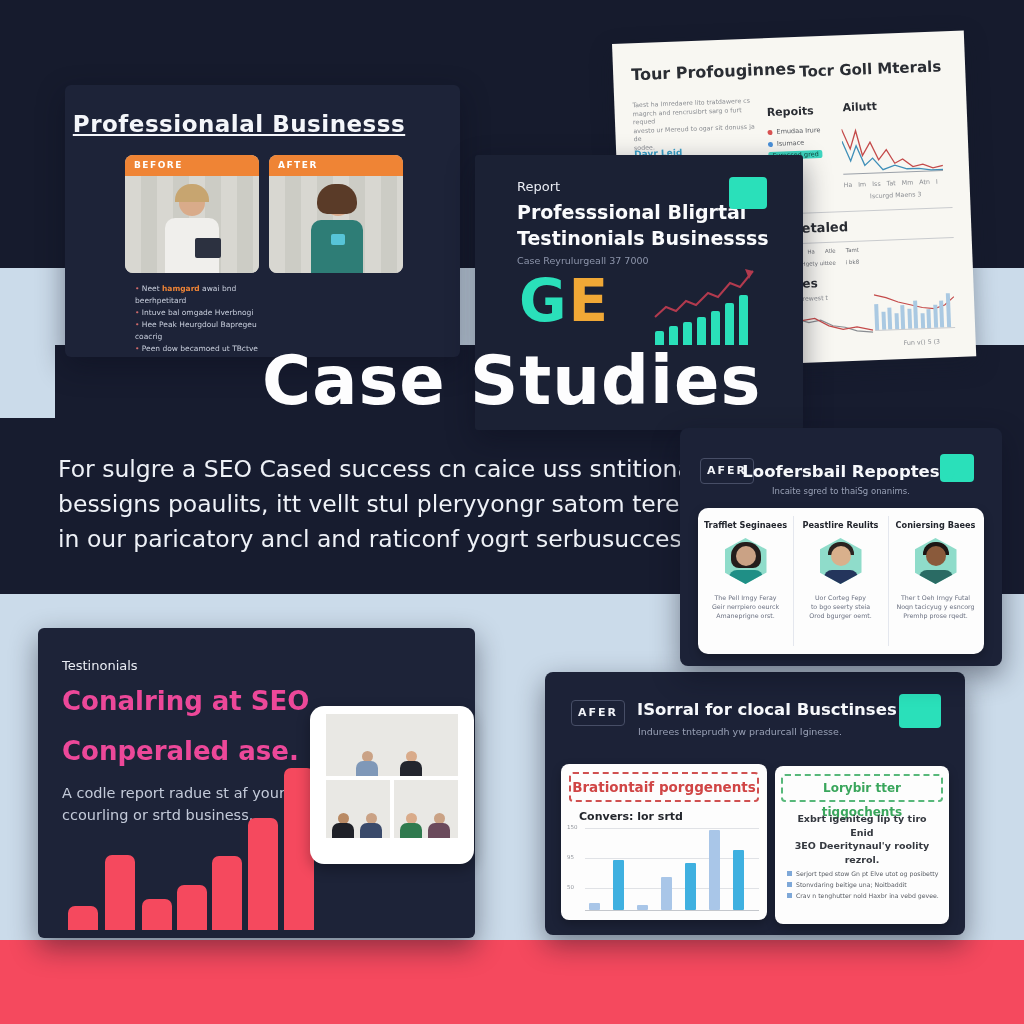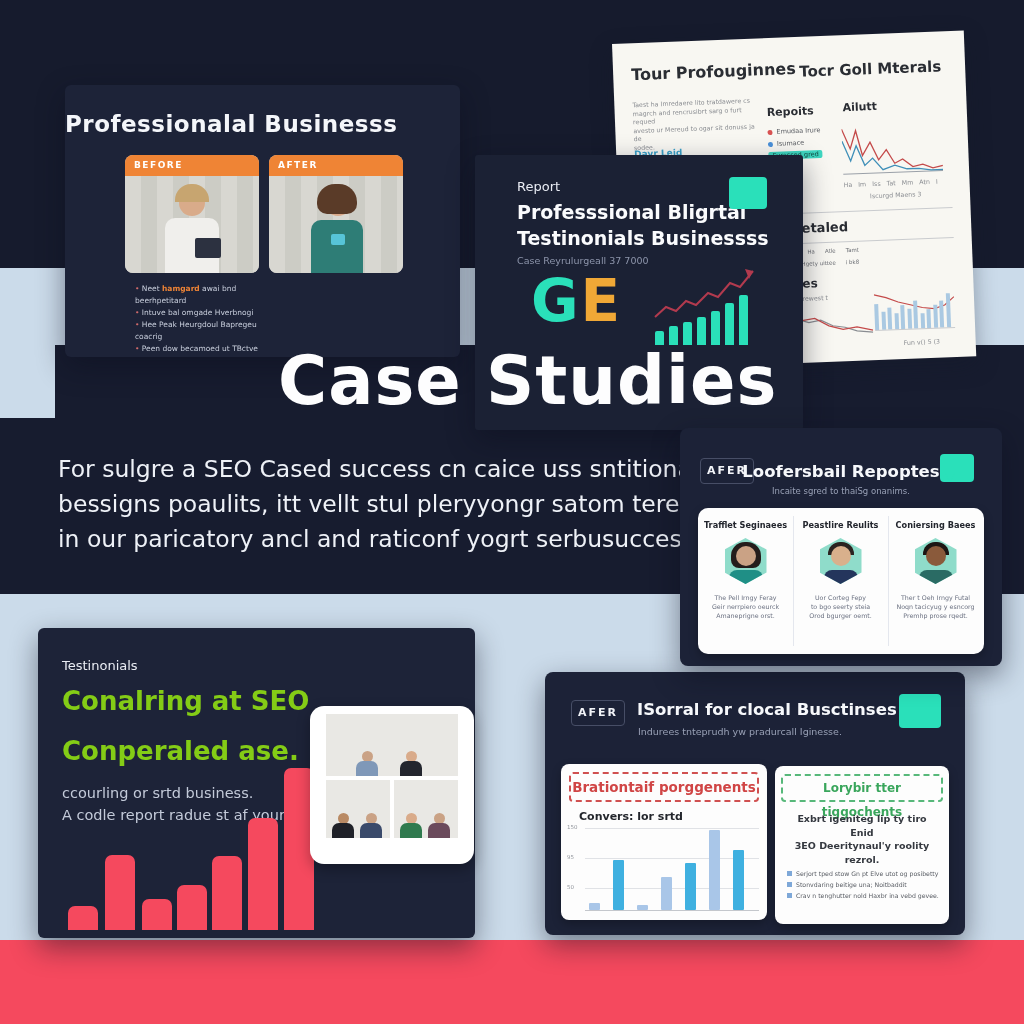--- a/index.html
+++ b/index.html
@@ -11,21 +11,21 @@
   .band-mid-up{left:55px;top:345px;width:969px;height:75px;background:#171c2f;}
   .band-mid{left:0;top:418px;width:1024px;height:176px;background:#171c2f;}
   .band-pink{left:0;top:940px;width:1024px;height:84px;background:#f5495e;}
   
   .dcard{background:#1d2338;border-radius:6px;box-shadow:0 10px 28px rgba(10,14,28,.45);}
   
   .bubble{background:#2ae0ba;border-radius:4px;}
   .bubble::after{content:"";position:absolute;left:5px;bottom:-9px;width:0;height:0;
     border:9px solid transparent;border-top-color:#2ae0ba;border-left-width:5px;border-right-width:5px;}
   
-  .tl-title{width:348px;color:#f4f6fa;font-size:23px;font-weight:bold;letter-spacing:.5px;}
+  .tl-title{width:348px;text-align:center;color:#f4f6fa;font-size:23px;font-weight:bold;letter-spacing:.5px;text-decoration:underline;}
   .panel{width:134px;height:118px;border-radius:8px;overflow:hidden;background:#cfcec8;}
   .panel-head{height:21px;background:#ef8435;color:#fff;font-size:9px;font-weight:bold;
     letter-spacing:1.5px;line-height:21px;padding-left:9px;}
   .photo{position:relative;height:97px;background:
     repeating-linear-gradient(90deg,#d8d7d1 0 16px,#ccccc5 16px 32px);}
   .head{position:absolute;border-radius:50%;}
   .torso{position:absolute;border-radius:10px 10px 0 0;}
   .bullet-col{line-height:12px;font-size:7.5px;color:#c9cfdd;}
   .bullet-col div::before{content:"• ";color:#d06a6a;}
   .hl{color:#ef8435;font-weight:bold;}
@@ -66,21 +66,21 @@
   .col3 .ch{font-size:8.2px;font-weight:bold;color:#23262e;margin-top:12px;}
   .hex{width:42px;height:46px;margin:8px auto 0;position:relative;
     clip-path:polygon(50% 0,100% 25%,100% 75%,50% 100%,0 75%,0 25%);background:#8fdcca;overflow:hidden;}
   .hex .hd{position:absolute;left:11px;top:8px;width:20px;height:20px;border-radius:50%;}
   .hex .hair{position:absolute;left:8px;top:4px;width:26px;height:13px;border-radius:12px 12px 0 0;}
   .hex .sh{position:absolute;left:4px;bottom:0;width:34px;height:14px;border-radius:8px 8px 0 0;}
   .col-cap{font-size:6.3px;color:#6a7080;line-height:9px;margin-top:9px;}
   .vdiv{position:absolute;top:8px;bottom:8px;width:1px;background:#e4e7ee;}
   
   .t-label{color:#e9ecf3;font-size:13px;}
-  .t-head{color:#84cc16;font-size:26px;font-weight:bold;}
+  .t-head{color:#ec4899;font-size:26px;font-weight:bold;}
   .t-body{color:#c3cad9;font-size:14.5px;line-height:22px;}
   .pbar{position:absolute;bottom:8px;width:30px;background:#f5495e;border-radius:7px 7px 0 0;}
   .collage{background:#fff;border-radius:14px;padding:8px;box-shadow:0 5px 14px rgba(0,0,0,.3);}
   .snap{background:#e9e8e4;position:relative;overflow:hidden;}
   .fig{position:absolute;bottom:0;width:26px;}
   .fig .fh{width:11px;height:11px;border-radius:50%;margin:0 auto;}
   .fig .fb{width:22px;height:15px;border-radius:7px 7px 0 0;margin:-1px auto 0;}
   
   .dash-red{border:2px dashed #d05050;border-radius:4px;color:#d04545;
     font-size:13.5px;font-weight:bold;text-align:center;line-height:26px;}
@@ -217,41 +217,41 @@
   </div>
 
   <div class="abs dcard" style="left:475px;top:155px;width:328px;height:275px;border-radius:3px;z-index:3;background:#1b2134;">
     <div class="abs eyebrow" style="left:42px;top:24px;">Report</div>
     <div class="abs c-title" style="left:42px;top:44px;">
       <div>Professsional Bligrtal</div>
       <div>Testinonials Businessss</div>
     </div>
     <div class="abs c-sub" style="left:42px;top:100px;">Case Reyrulurgeall 37 7000</div>
     <div class="abs bubble" style="right:36px;top:22px;width:38px;height:32px;"></div>
-    <div class="abs ge" style="left:56px;top:112px;">
+    <div class="abs ge" style="left:44px;top:112px;">
       <span class="g">G</span><span class="e">E</span>
     </div>
     <div class="abs" style="left:178px;top:112px;width:106px;height:78px;">
       <svg class="abs" style="left:0;top:0;" width="106" height="56" viewBox="0 0 106 56">
         <polyline fill="none" stroke="#b23a4e" stroke-width="2" points="2,50 13,40 23,44 33,34 43,38 55,26 65,30 77,16 87,20 100,4"></polyline>
         <polygon points="100,4 92,2 96,12" fill="#b23a4e"></polygon>
       </svg>
       <div class="mini-bars abs" style="left:2px;top:22px;">
         <i style="height: 14px;"></i>
           <i style="height: 19px;"></i>
         <i style="height: 23px;"></i>
           <i style="height: 28px;"></i>
         <i style="height: 34px;"></i>
           <i style="height: 42px;"></i>
         <i style="height: 50px;"></i>
       </div>
     </div>
   </div>
 
-  <div class="abs big-title" style="left:278px;top:342px;z-index:6;text-align:right;">Case Studies</div>
+  <div class="abs big-title" style="left:262px;top:342px;z-index:6;text-align:right;">Case Studies</div>
 
   <div class="abs para" style="left:58px;top:452px;z-index:4;">
     <div>For sulgre a SEO Cased success cn caice uss sntitional</div>
     <div>bessigns poaulits, itt vellt stul pleryyongr satom tereal</div>
     <div>in our paricatory ancl and raticonf yogrt serbusucces.</div>
   </div>
 
   <div class="abs dcard" style="left:680px;top:428px;width:322px;height:238px;border-radius:8px;z-index:5;background:#1c2237;">
     <div class="abs badge" style="left:20px;top:30px;width:52px;height:24px;line-height:24px;">AFER</div>
     <div class="abs ac-title" style="left:0;top:34px;width:322px;text-align:center;">Loofersbail Repoptes</div>
@@ -300,22 +300,22 @@
         </div>
       </div>
     </div>
   </div>
 
   <div class="abs dcard" style="left:38px;top:628px;width:437px;height:310px;z-index:3;">
     <div class="abs t-label" style="left:24px;top:30px;">Testinonials</div>
     <div class="abs t-head" style="left:24px;top:58px;">Conalring at SEO</div>
     <div class="abs t-head" style="left:24px;top:108px;">Conperaled ase.</div>
     <div class="abs t-body" style="left:24px;top:154px;">
+      <div>A codle report radue st af your</div>
       <div>ccourling or srtd business.</div>
-      <div>A codle report radue st af your</div>
     </div>
     <div class="pbar" style="left: 30px; height: 24px;"></div>
     <div class="pbar" style="left: 67px; height: 75px;"></div>
     <div class="pbar" style="left: 104px; height: 31px;"></div>
     <div class="pbar" style="left: 139px; height: 45px;"></div>
     <div class="pbar" style="left: 174px; height: 74px;"></div>
     <div class="pbar" style="left: 210px; height: 112px;"></div>
     <div class="pbar" style="left: 246px; height: 162px;"></div>
     <div class="abs collage" style="left:272px;top:78px;width:148px;height:142px;">
       <div class="snap" style="width:132px;height:62px;margin:0 auto;">

